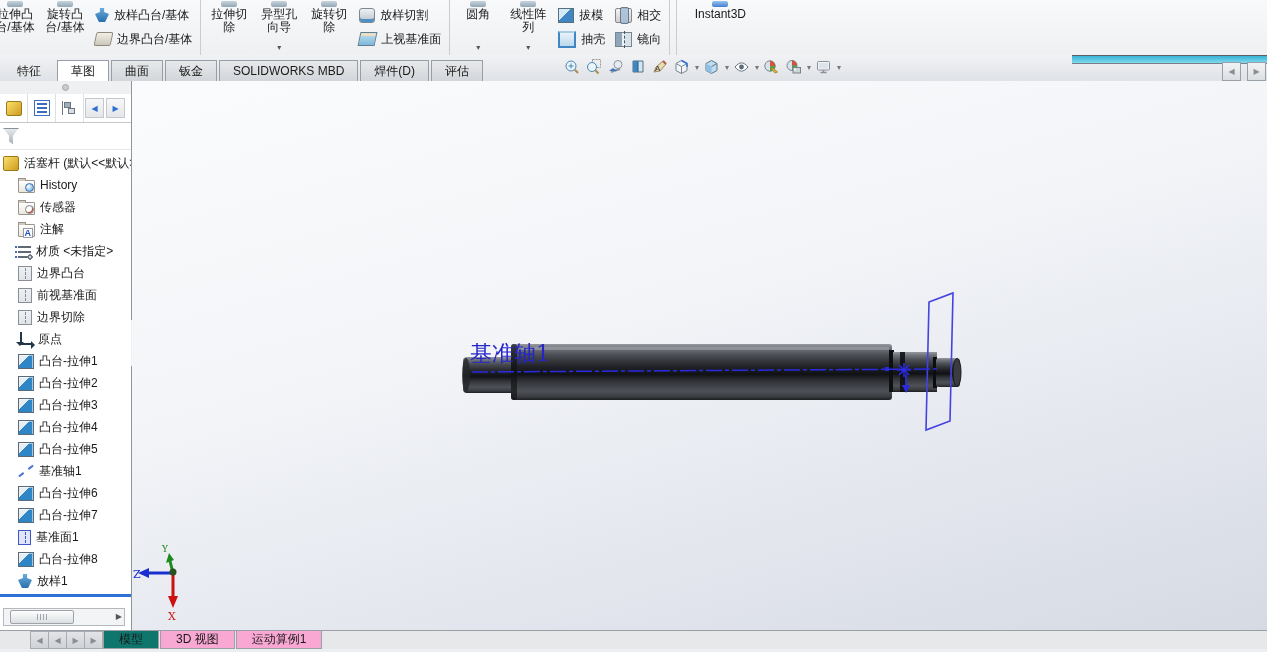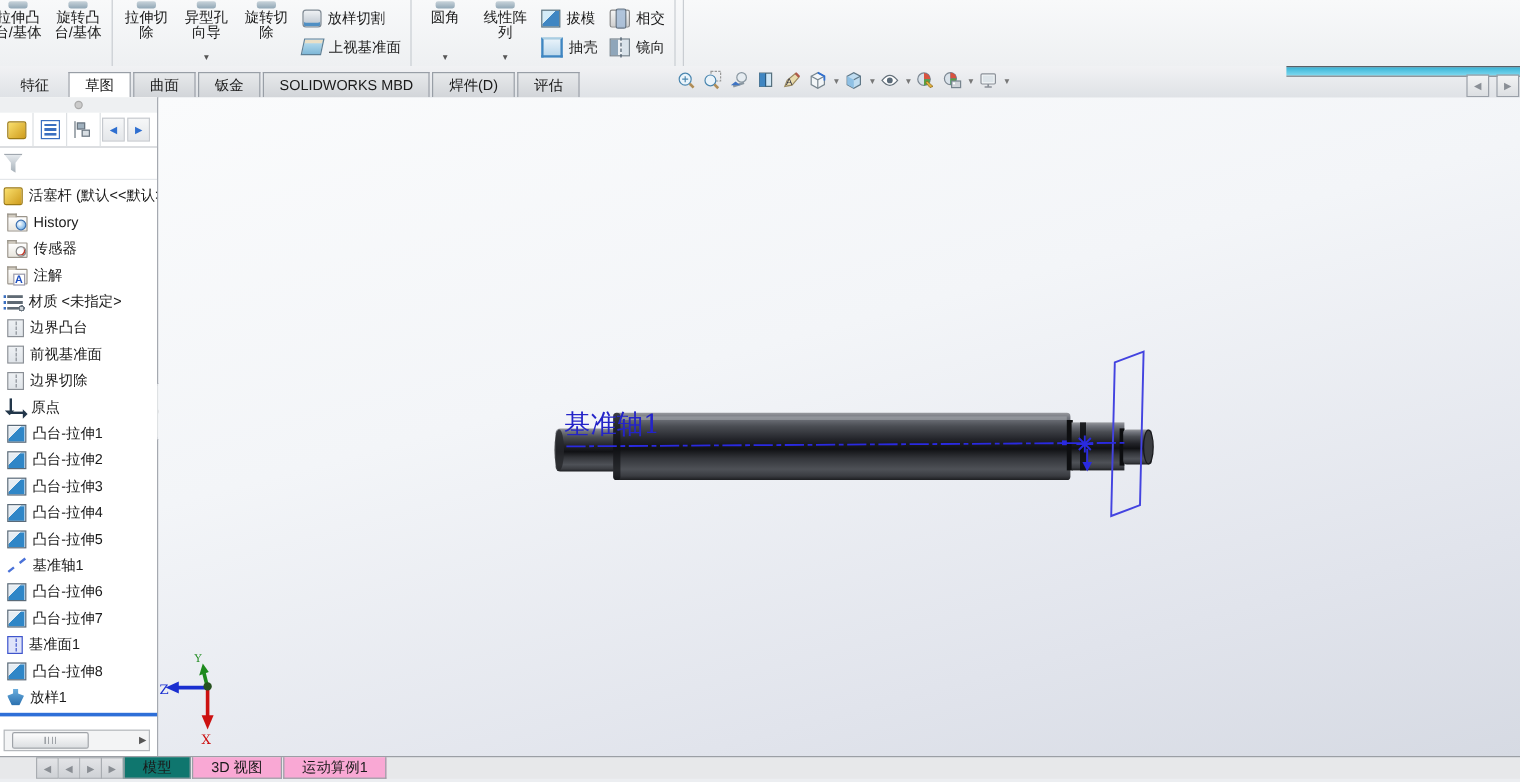--- a/index.html
+++ b/index.html
@@ -94,21 +94,21 @@
   .icon-propman{width:14px;height:14px;background:#fff;border:1px solid #3a6fc0;position:relative}
   .icon-propman::after{content:"";position:absolute;inset:2px;background:repeating-linear-gradient(to bottom,#3a6fc0 0 2px,transparent 2px 4px)}
   .icon-configman{width:14px;height:14px;position:relative;border-left:1px solid #6b7680}
   .icon-configman::before{content:"";position:absolute;left:1px;top:1px;width:5px;height:4px;background:#9fb0bd;border:1px solid #6b7680}
   .icon-configman::after{content:"";position:absolute;left:5px;bottom:1px;width:5px;height:4px;background:#d8dee3;border:1px solid #6b7680}
   .filter-row{height:26px;border-bottom:1px solid #e4e7ea;display:flex;align-items:center;padding-left:3px}
   .icon-funnel{width:14px;height:14px;background:linear-gradient(#e6eaee,#a9b3bb);border:1px solid #8a939b;
                clip-path:polygon(0 0,100% 0,62% 48%,62% 100%,38% 84%,38% 48%)}
   .tree{padding-top:2px}
   .trow{display:flex;align-items:center;gap:5px;height:22px;padding-left:3px;white-space:nowrap;overflow:hidden;cursor:default}
-  .trow.child{padding-left:6px}
+  .trow.child{padding-left:18px}
   .rollback{height:3px;background:#2e6fd8;margin-top:2px}
   .hscroll{position:absolute;left:3px;right:6px;bottom:4px;height:16px;border:1px solid #b5b8bc;background:#f3f4f5}
   .hthumb{position:absolute;left:6px;top:1px;width:62px;height:12px;border:1px solid #9fa3a8;border-radius:2px;background:linear-gradient(#fdfdfd,#dcdfe2)}
   .hthumb::after{content:"";position:absolute;left:50%;top:3px;margin-left:-5px;width:10px;height:6px;
                  background:repeating-linear-gradient(to right,#9fa3a8 0 1px,transparent 1px 3px)}
   .harrow{position:absolute;right:2px;top:3px;font-size:8px;color:#555}
   .harrow::after{content:"▶"}
   .split-handle{position:absolute;left:131px;top:238px;width:8px;height:46px;border:1px solid #9aa0a8;border-left:none;
                 border-radius:0 5px 5px 0;background:#eef0f2;display:flex;align-items:center;justify-content:center}
   .split-handle .grip-dot{width:4px;height:4px}
@@ -135,20 +135,30 @@
     <div class="bigbtn">
       <span class="rem"></span>
       <span class="blabel">拉伸凸
 台/基体</span>
     </div>
     <div class="bigbtn">
       <span class="rem"></span>
       <span class="blabel">旋转凸
 台/基体</span>
     </div>
+    <div class="smallcol">
+      <div class="smallbtn">
+        <span data-icon="loft-boss"></span>
+        <span>放样凸台/基体</span>
+      </div>
+      <div class="smallbtn">
+        <span data-icon="boundary-boss"></span>
+        <span>边界凸台/基体</span>
+      </div>
+    </div>
   </div>
   <div class="rsep"></div>
 
   <div class="rgroup">
     <div class="bigbtn">
       <span class="rem"></span>
       <span class="blabel">拉伸切
 除</span>
     </div>
     <div class="bigbtn">
@@ -205,20 +215,26 @@
       <div class="smallbtn">
         <span data-icon="mirror"></span>
         <span>镜向</span>
       </div>
     </div>
   </div>
   <div class="rsep"></div>
 
   <div class="rsep"></div>
 
+  <div class="rgroup">
+    <div class="bigbtn" style="min-width:70px">
+      <span class="rem blue"></span>
+      <span class="blabel">Instant3D</span>
+    </div>
+  </div>
 </div>
 
 <div class="tabrow">
   <div class="tab active">特征</div>
   <div class="tab white">草图</div>
   <div class="tab">曲面</div>
   <div class="tab">钣金</div>
   <div class="tab">SOLIDWORKS MBD</div>
   <div class="tab">焊件(D)</div>
   <div class="tab">评估</div>

